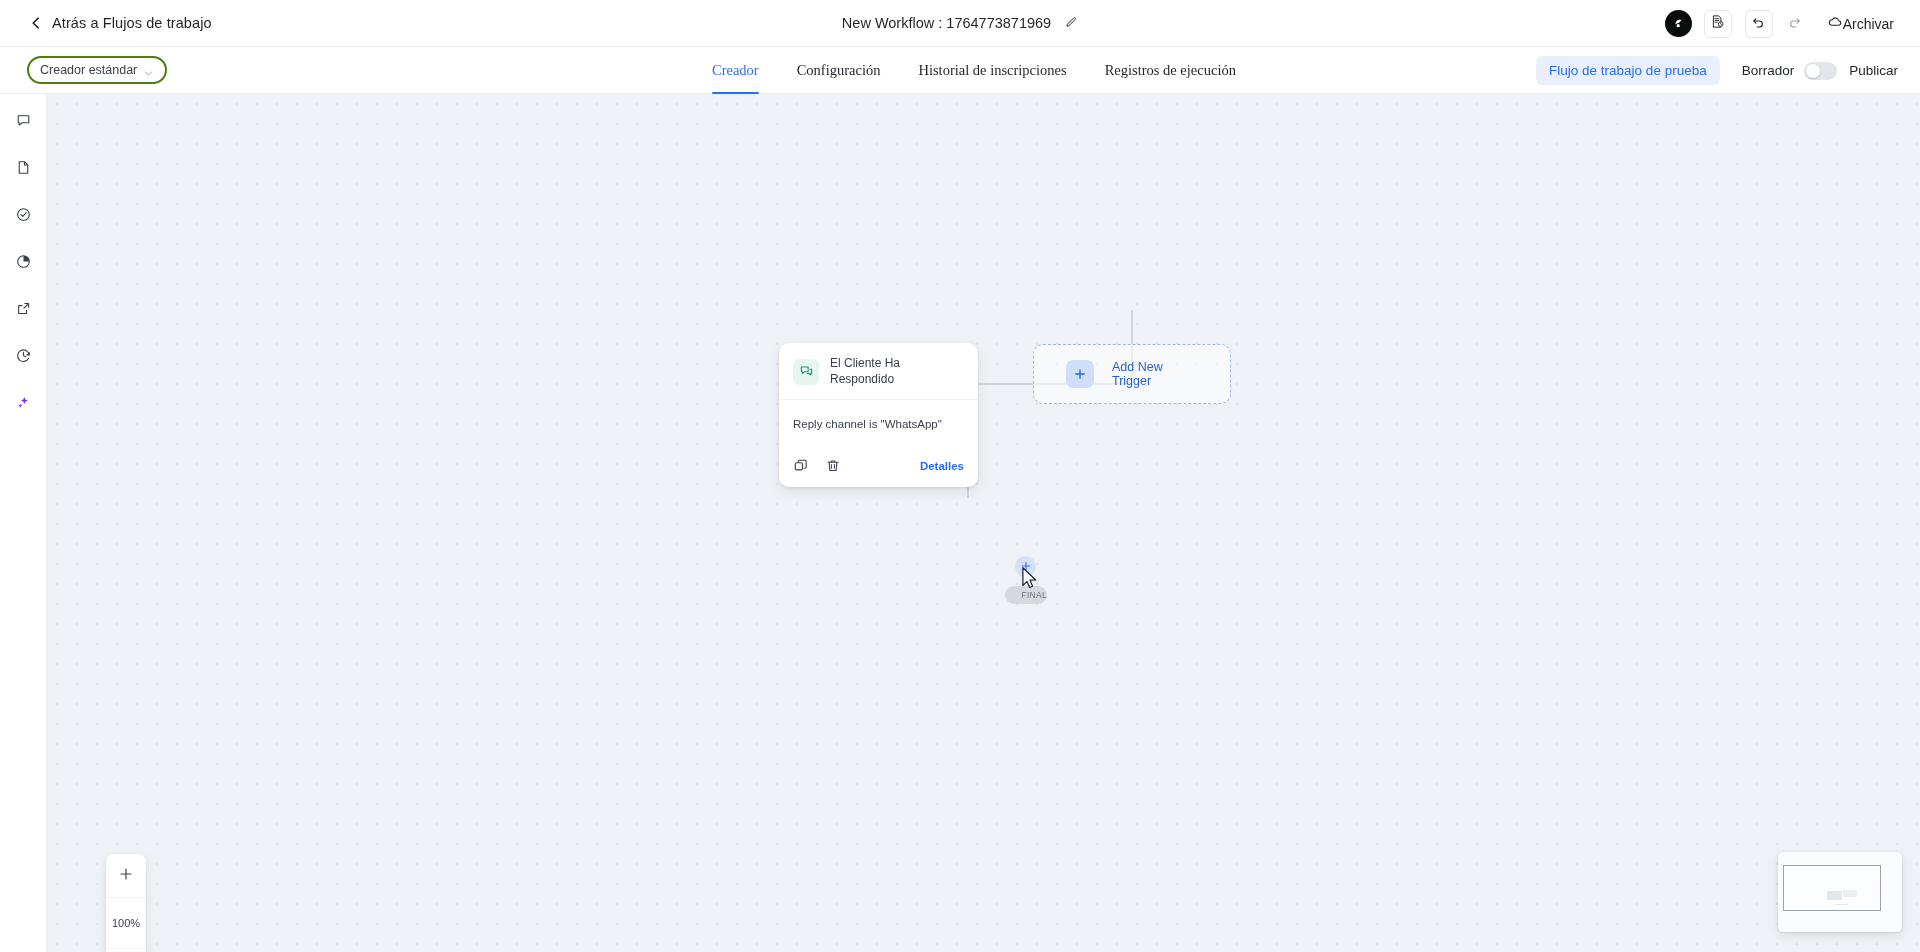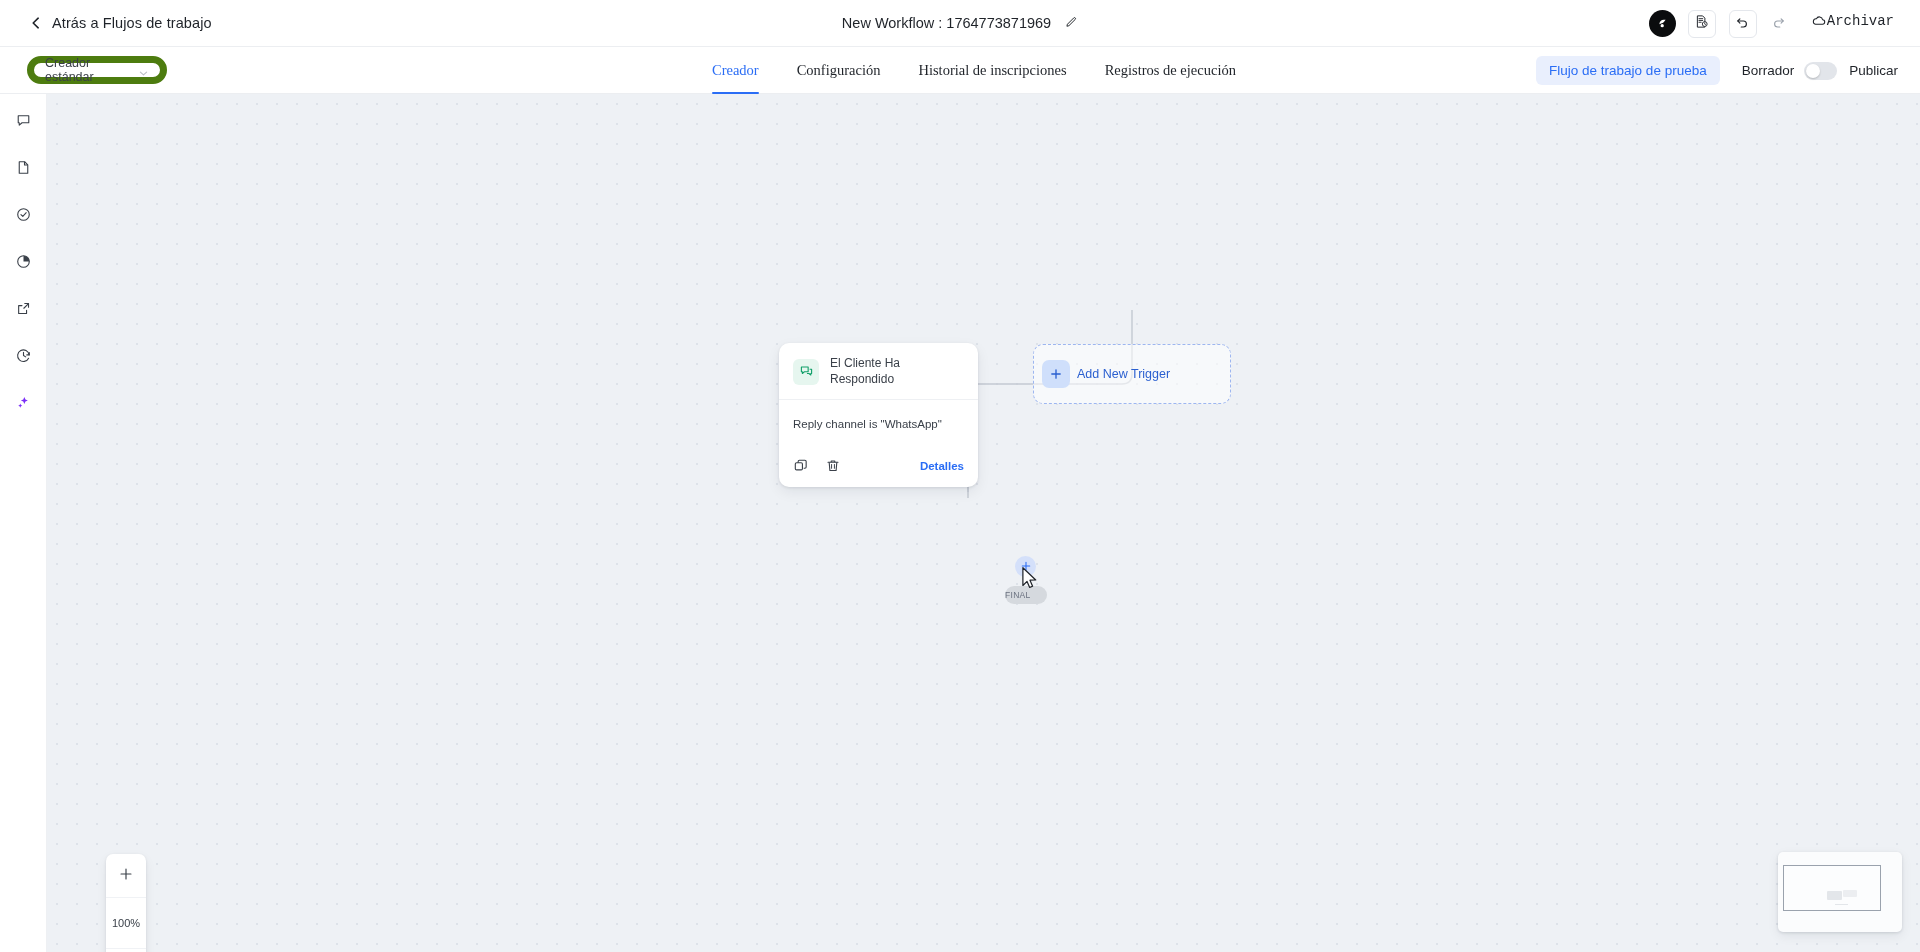--- a/index.html
+++ b/index.html
@@ -51,33 +51,33 @@
   .icon-btn-plain {
     width: 28px; height: 28px; display: flex; align-items: center; justify-content: center;
     cursor: pointer; margin-right: 6px;
   }
   .icon-btn-undo {
     width: 28px; height: 28px; border: 1px solid #e4e7ec; border-radius: 6px;
     background: #fff; display: flex; align-items: center; justify-content: center;
     cursor: pointer; margin-right: 8px;
   }
   .archive-btn {
-    display: flex; align-items: flex-start; cursor: pointer;
-    padding: 5px 6px; margin-left: 6px; font-family: Liberation Mono, monospace;
+    display: flex; align-items: center; cursor: pointer;
+    padding: 5px 6px; margin-left: 6px;
   }
   .archive-label { font-size: 14px; color: #1f2329; }
 
   
   .subbar {
     position: absolute; top: 47px; left: 0; width: 1920px; height: 47px;
     background: #fff; border-bottom: 1px solid #eceef1;
   }
   .builder-select {
     position: absolute; left: 27px; top: 50%; transform: translateY(-50%);
-    width: 140px; height: 28px; border: 7px solid #4d7c0f; border-radius: 15px;
+    width: 140px; height: 28px; border: 2px solid #4d7c0f; border-radius: 15px;
     background: #fff; display: flex; align-items: center;
     padding: 0 11px; cursor: pointer;
   }
   .builder-select-label { font-size: 12.5px; color: #3b4048; flex: 1; }
   .chev-down { width: 11px; height: 11px; opacity: .45; }
 
   .tabs {
     position: absolute; left: 712px; top: 0; height: 47px;
     display: flex; align-items: center; gap: 0; font-family: Liberation Serif, serif;
   }
@@ -158,38 +158,38 @@
   .foot-icon { width: 16px; height: 16px; margin-right: 16px; cursor: pointer; display: block; }
   .details-link {
     margin-left: auto; font-size: 11.5px; color: #2a6df5; font-weight: bold; cursor: pointer;
   }
 
   
   .add-trigger {
     position: absolute; left: 986px; top: 250px; width: 198px; height: 60px;
     border: 1.4px dashed #9db6f0; border-radius: 10px;
     background: rgba(255,255,255,.55);
-    display: flex; align-items: center; padding: 0 8px; gap: 7px; cursor: pointer;
+    display: flex; align-items: center; padding: 0 32px; gap: 18px; cursor: pointer;
   }
   .add-trigger-icon {
     width: 28px; height: 28px; border-radius: 7px; background: #cfdffb;
     display: flex; align-items: center; justify-content: center; flex: none;
   }
   .add-trigger-label { font-size: 12.5px; color: #2a5fd0; }
 
   
   .edge-plus {
     position: absolute; left: 968px; top: 462px; width: 21px; height: 21px;
     border-radius: 50%; background: #d4e0fa;
     display: flex; align-items: center; justify-content: center; cursor: pointer;
   }
   .final-pill {
     position: absolute; left: 958px; top: 492px; width: 42px; height: 18px;
     background: #d5d9de; border-radius: 9px;
-    display: flex; align-items: center; justify-content: flex-start;
+    display: flex; align-items: center; justify-content: flex-end;
   }
   .final-text { font-size: 8.5px; color: #6b7280; letter-spacing: .3px; }
 
   
   .cursor-glyph { position: absolute; left: 974px; top: 472px; width: 17px; height: 25px; }
 
   
   .zoom-stack {
     position: absolute; left: 59px; top: 760px; width: 40px;
     background: #fff; border-radius: 7px;

